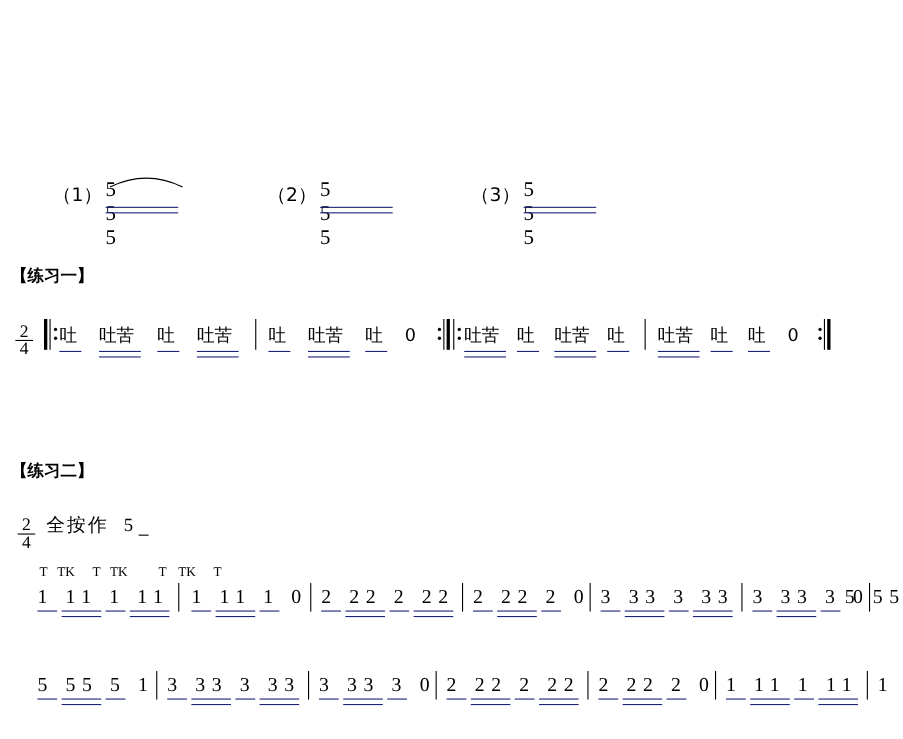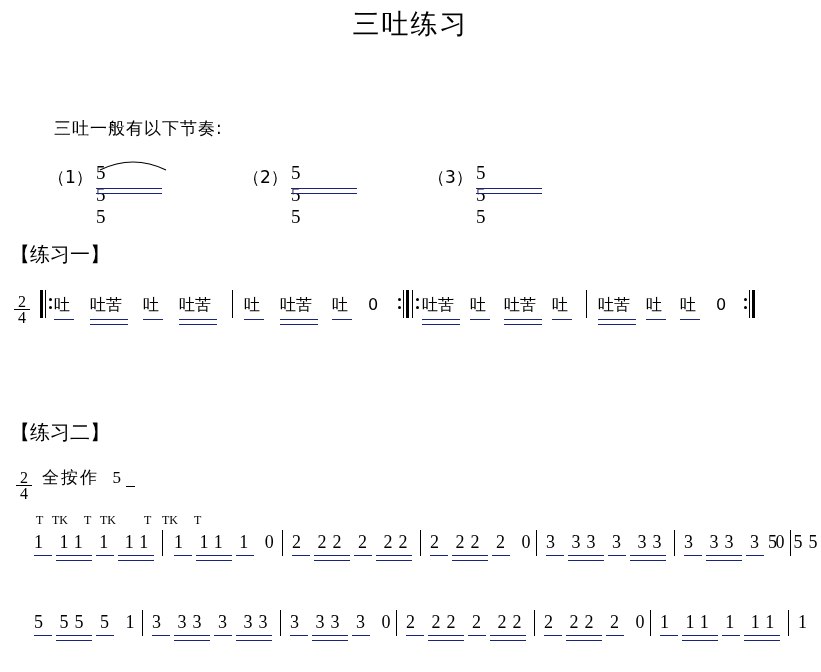--- a/index.html
+++ b/index.html
@@ -74,23 +74,23 @@
     border-top: 1.6px solid #1a237e;
   }
   .beam2 {
     position: absolute;
     height: 0;
     border-top: 1.6px solid #1a237e;
   }
   
   .sec-head {
     position: absolute;
-    font-size: 20px;
-    font-family: "DejaVu Sans", sans-serif;
-    font-weight: normal;
+    font-size: 15px;
+    font-family: "DejaVu Sans", sans-serif;
+    font-weight: bold;
     letter-spacing: 0px;
   }
   #sec1 { top: 241px; left: 10px; }
   #sec2 { top: 419px; left: 10px; }
   
   .timesig {
     position: absolute;
     width: 16px;
     text-align: center;
     font-size: 16px;
@@ -193,23 +193,21 @@
     color: #c2c2c2;
     font-weight: bold;
     letter-spacing: 1px;
   }
 </style>
 </head>
 <body>
 
 <div class="page">
 
-  <div class="title">三吐练习</div>
-
-  <div class="intro">三吐一般有以下节奏:</div>
+
 
   <div class="rhythm-row">
 
     <div class="rhythm-item" style="left:0px;">
       <span class="lbl">（1）</span>
       <span class="notes" style="left:48px;">5 5 5</span>
       <svg class="slur-svg" style="position:absolute;left:50px;top:-4px;" width="70" height="16">
         <path d="M2,14 Q35,-2 68,14" stroke="#000" stroke-width="1.2" fill="none"></path>
       </svg>
       <div class="beam" style="left:48px; top:28px; width:66px;"></div>

